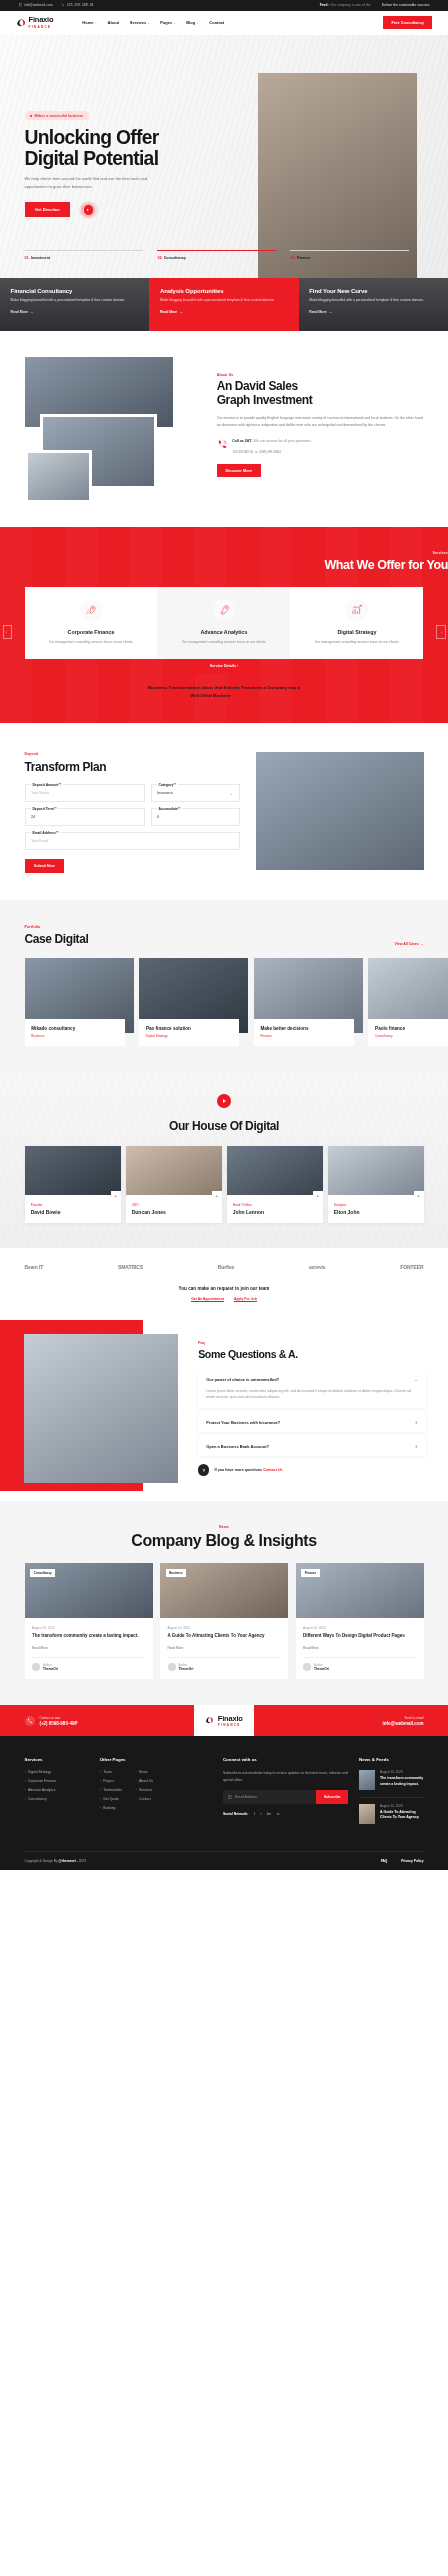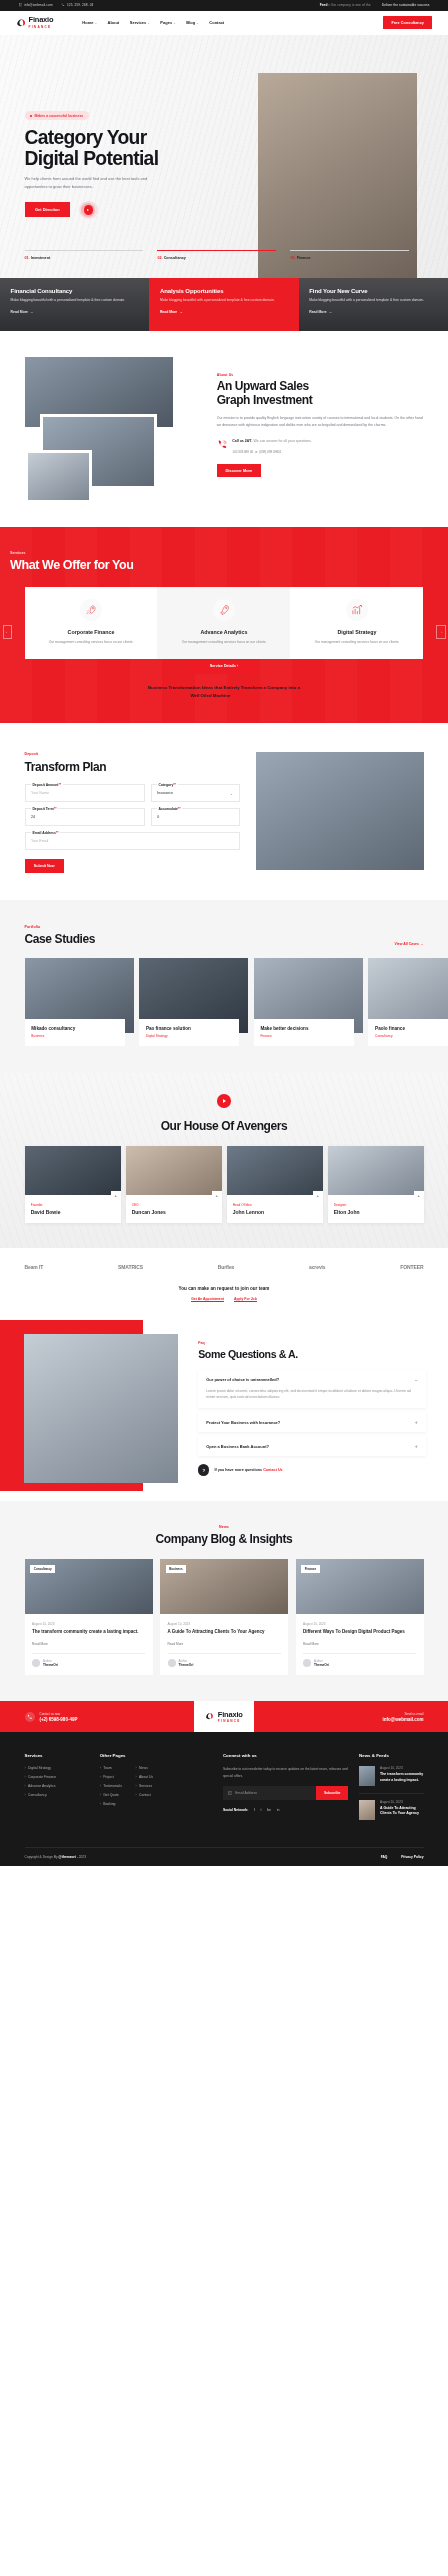--- a/index.html
+++ b/index.html
@@ -97,21 +97,21 @@
   .call-l { font-size:3.5px; color:#8a8d94; }
   .call-l b { color:#1c1d21; }
   .call-num { font-size:7.2px; font-weight:bold; color:#17181c; margin-top:2.5px; letter-spacing:-0.2px; }
   .call-num span { font-size:3.4px; font-weight:400; color:#8a8d94; }
   .btn-red.sm { margin-top:8.7px; display:inline-block; padding:4.4px 8.7px; }
 
   
   .services { background:#ec1c24; padding:24px 0 22.4px; position:relative; overflow:hidden; }
   .svc-faces { position:absolute; inset:0; opacity:.13;
     background:repeating-linear-gradient(90deg, rgba(255,255,255,.20) 0 32px, rgba(0,0,0,.07) 32px 65px); }
-  .svc-head { text-align:left; position:relative; z-index:2;padding-left:10px; }
+  .svc-head { text-align:right; position:relative; z-index:2; }
   .svc-head .eyebrow { color:#ffd9da; }
   .svc-head h2 { font-size:12.5px; font-weight:bold; color:#fff; letter-spacing:-0.4px; margin-top:3.1px; }
   .svc-cards { display:flex; margin-top:15px; position:relative; z-index:2; }
   .svc-card { width:33.333%; background:#fff; padding:12px 10px 13.7px; text-align:center; }
   .svc-card.mid { background:#f6f6f6; }
   .svc-ico { width:22.4px; height:22.4px; margin:0 auto 7.5px; border-radius:50%; background:#fafafa; display:flex; align-items:center; justify-content:center; }
   .svc-card h4 { font-size:5.3px; font-weight:bold; color:#1a1b1f; }
   .svc-card p { font-size:3.3px; color:#83868d; line-height:1.9; margin-top:4.4px; }
   .svc-arrow { position:absolute; top:50%; width:9.3px; height:13.7px; border:0.6px solid rgba(255,255,255,.45);
     display:flex; align-items:center; justify-content:center; color:#fff; font-size:4.4px; z-index:3; }
@@ -192,21 +192,21 @@
   .acc-a { font-size:3.4px; line-height:1.95; color:#8d9096; margin-top:5px; }
   .faq-more { display:flex; align-items:center; gap:5px; margin-top:8.7px; }
   .qmark { width:11.2px; height:11.2px; border-radius:50%; background:#222327; color:#fff; display:flex;
     align-items:center; justify-content:center; font-size:4.4px; font-weight:bold; }
   .faq-more .t { font-size:3.7px; font-weight:700; color:#1b1c20; }
   .faq-more .t a { color:#ee1b24; }
 
   
   .blog { background:#f5f5f5; padding:24px 0 26px; }
   .blog-head { text-align:center; }
-  .blog-head h2 { font-size:12px; font-weight:bold; letter-spacing:-0.4px; margin-top:3.1px; color:#17181c; }
+  .blog-head h2 { font-size:16px; font-weight:bold; letter-spacing:-0.4px; margin-top:3.1px; color:#17181c; }
   .blog-row { display:flex; gap:7.5px; margin-top:13.7px; }
   .bcard { flex:1; background:#fff; }
   .bimg { width:100%; height:55px; position:relative; }
   .btag { position:absolute; left:5.6px; top:5.6px; background:#fff; color:#1d1e22; font-size:3px; font-weight:700; padding:1.9px 3.7px; }
   .bbody { padding:7.5px 7.5px 8px; }
   .bdate { font-size:3.1px; color:#9a9da3; }
   .bbody h4 { font-size:4.5px; font-weight:bold; line-height:1.45; color:#1a1b1f; margin-top:3.1px; }
   .bmore { font-size:3.2px; color:#6f7279; margin-top:5px; display:inline-block; }
   .bfoot { display:flex; align-items:center; gap:3.1px; border-top:0.6px solid #eee; padding-top:5.6px; margin-top:6.2px; }
   .bav { width:8px; height:8px; border-radius:50%; background:#d7d9de; }
@@ -340,21 +340,21 @@
 
   <div class="hero">
     <div class="hero-stripes"></div>
     <div class="hero-photo ph-img p3"></div>
     <div class="cont">
       <div class="pill">
         <span class="dot"></span>
         <span>Makes a successful business</span>
       </div>
       <h1 class="hero-t">
-        <span>Category Your</span><br>
+        <span>Unlocking Offer</span><br>
         <span>Digital Potential</span>
       </h1>
       <p class="hero-sub">We help clients from around the world find and use the best tools and opportunities to grow their businesses.</p>
       <div class="hero-cta">
         <div class="btn-red">Get Direction</div>
         <div class="play-wrap">
           <div class="play-btn">
               <i></i>
             </div>
         </div>
@@ -417,21 +417,21 @@
   <div class="about">
     <div class="cont">
       <div class="ab-imgs">
         <div class="ab-im1 ph-img p2"></div>
         <div class="ab-im2 ph-img p4"></div>
         <div class="ab-im3 ph-img p5"></div>
       </div>
       <div class="ab-txt">
         <div class="eyebrow">About Us</div>
         <h2>
-          <span>An Upward Sales</span><br>
+          <span>An David Sales</span><br>
           <span>Graph Investment</span>
         </h2>
         <p class="body">Our mission is to provide quality English language instruction variety of courses to international and local students. On the other hand we denounce with righteous indignation and dislike men who are so beguiled and demoralized by the charms.</p>
         <div class="callrow">
           <svg class="ic" viewBox="0 0 24 24">
             <path d="M4 3l4 1.5L9.5 9 7 10.5c.8 3 3.5 5.7 6.5 6.5L15 14.5l4.5 1.5L21 20c-8 1.5-18-8.5-17-17z" fill="#ee1b24"></path>
             <path d="M15 4a7 7 0 016 6M15 8a3.5 3.5 0 012.6 2.6" stroke="#ee1b24" stroke-width="1.3" fill="none"></path>
           </svg>
           <div>
             <div class="call-l"><b>Call us 24/7.</b><span> We can answer for all your questions.</span></div>
@@ -544,21 +544,21 @@
         <div class="calc-img ph-img p4"></div>
       </div>
     </div>
   </div>
 
   <div class="cases">
     <div class="cont">
       <div class="case-head">
         <div>
           <div class="eyebrow">Portfolio</div>
-          <h2>Case Studies</h2>
+          <h2>Case Digital</h2>
         </div>
         <div class="view-all"><span>View All Cases</span> <span>→</span></div>
       </div>
       <div class="case-row">
         <div class="case">
           <div class="case-img ph-img p2"></div>
           <div class="case-body">
             <h4>Mikado consultancy</h4>
             <div class="cat">Business</div>
           </div>
@@ -586,21 +586,21 @@
         </div>
       </div>
     </div>
   </div>
 
   <div class="team">
     <div class="team-bg"></div>
     <div class="team-play">
         <i></i>
       </div>
-    <h2>Our House Of Avengers</h2>
+    <h2>Our House Of Digital</h2>
     <div class="cont">
       <div class="team-row">
         <div class="tcard">
           <div class="tphoto ph-img p1">
               <div class="tplus">+</div>
             </div>
           <div class="tbody">
             <div class="trole">Founder</div>
             <div class="tname">David Bowie</div>
           </div>

